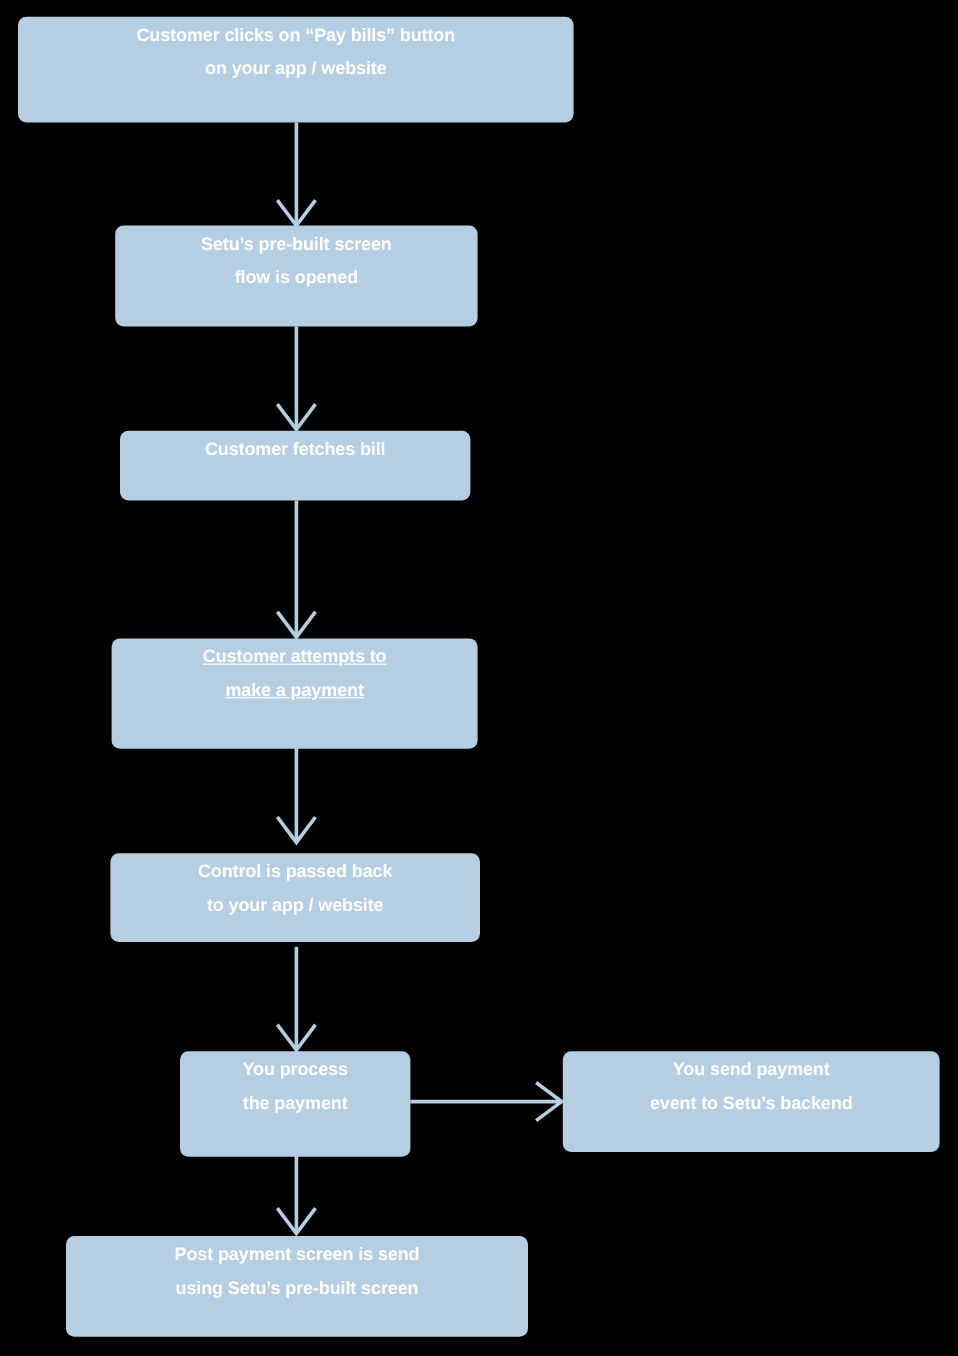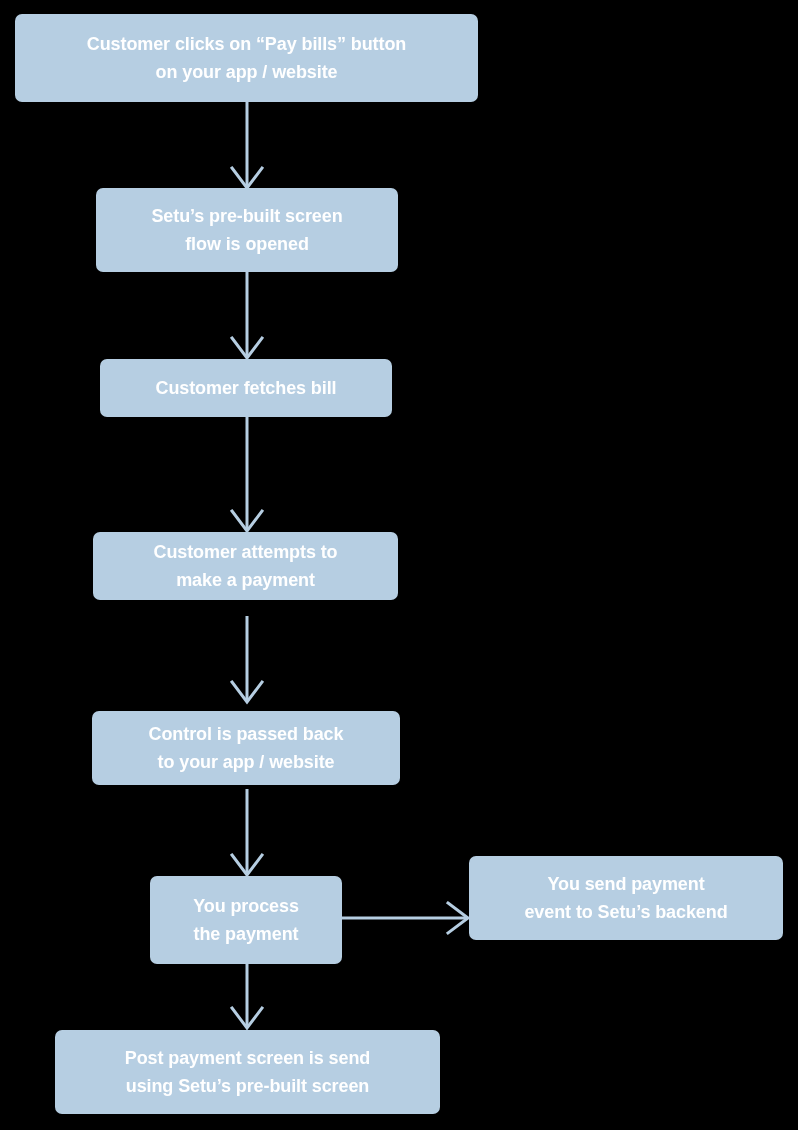--- a/index.html
+++ b/index.html
@@ -15,25 +15,25 @@
     overflow: hidden;
     font-family: "Liberation Sans", sans-serif;
   }
   .node {
     position: absolute;
     box-sizing: border-box;
     background: #b6cee2;
     border-radius: 7px;
     color: #ffffff;
     font-weight: bold;
-    font-size: 18px;
+    font-size: 15px;
     line-height: 28px;
     letter-spacing: -0.1px;
     display: flex;
-    align-items: center;
+    align-items: flex-start;
     justify-content: center;
     text-align: center;
     padding: 2px 14px;
     white-space: pre-line;
   }
   .arrow {
     position: absolute;
   }
   .arrow svg {
     display: block;
@@ -107,36 +107,36 @@
 
   <div class="node" style="left:100px; top:359px; width:292px; height:58px;">
     <span>Customer fetches bill</span>
   </div>
 
   <div class="node" style="left:96px; top:188px; width:302px; height:84px;">
     <span>Setu’s pre-built screen
 flow is opened</span>
   </div>
 
-  <div class="node" style="left:93px; top:532px; width:305px; height:68px;">
+  <div class="node" style="left:93px; top:532px; width:305px; height:92px;text-decoration:underline;">
     <span>Customer attempts to
 make a payment</span>
   </div>
 
   <div class="node" style="left:92px; top:711px; width:308px; height:74px;">
     <span>Control is passed back
 to your app / website</span>
   </div>
 
   <div class="node" style="left:150px; top:876px; width:192px; height:88px;">
     <span>You process
 the payment</span>
   </div>
 
-  <div class="node" style="left:469px; top:856px; width:314px; height:84px;">
+  <div class="node" style="left:469px; top:876px; width:314px; height:84px;">
     <span>You send payment
 event to Setu’s backend</span>
   </div>
 
   <div class="node" style="left:55px; top:1030px; width:385px; height:84px;">
     <span>Post payment screen is send
 using Setu’s pre-built screen</span>
   </div>
 
 </div>

